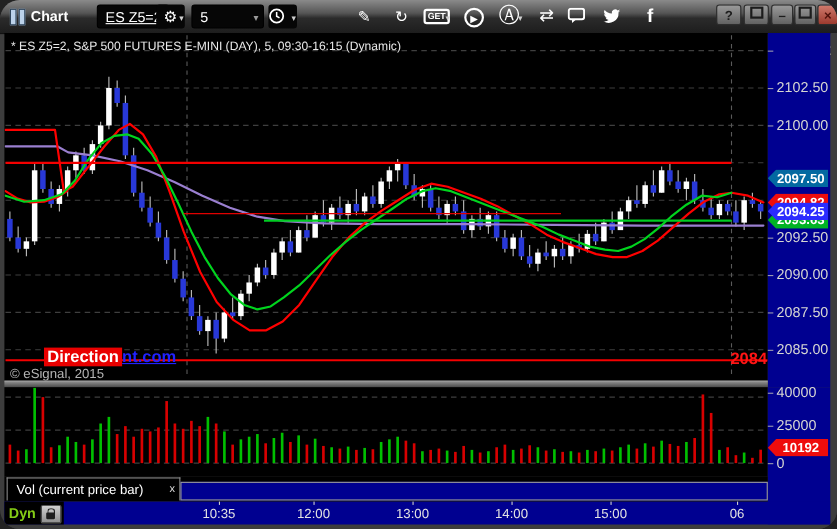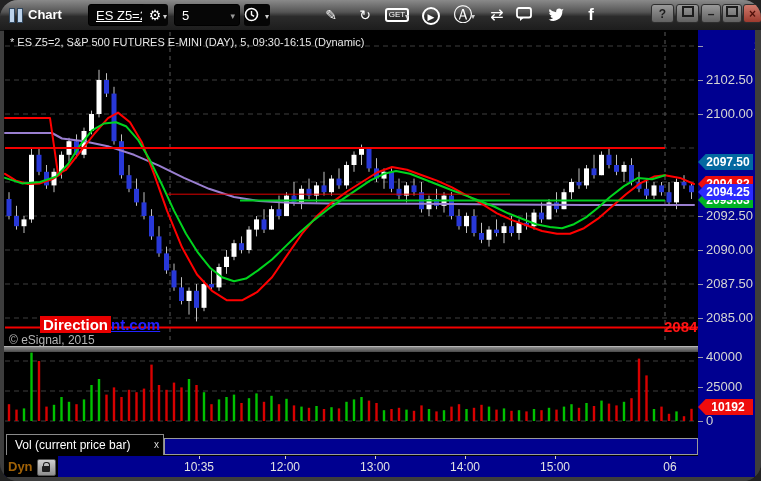--- a/index.html
+++ b/index.html
@@ -14,21 +14,21 @@
   #win-icon i.b2{left:8px;}
   #title-label{position:absolute;left:28px;top:7px;}
   .combo{position:absolute;top:4px;height:22px;background:#060606;border:1px solid #000;border-radius:3px;
          color:#fff;font-size:13px;line-height:22px;padding-left:7px;box-sizing:border-box;cursor:pointer;}
   .combo .caret{position:absolute;right:4px;top:0;color:#9a9a9a;font-size:9px;}
   .tbtn{position:absolute;top:4px;width:26px;height:22px;background:#060606;border-radius:3px;
         color:#fff;text-align:center;font-size:14px;line-height:22px;cursor:pointer;}
   .tbtn .mini{position:absolute;right:1px;bottom:-2px;font-size:8px;color:#cfcfcf;}
   .ghost{background:transparent;}
   .getbox{display:inline-block;border:2px solid #fff;border-radius:3px;color:#fff;
-          font-size:8px;font-weight:normal;line-height:10px;padding:0 2px;vertical-align:3px;}
+          font-size:8px;font-weight:bold;line-height:10px;padding:0 2px;vertical-align:3px;}
   .wbtn{position:absolute;top:4px;height:19px;background:linear-gradient(#9a9a9a,#616161);
         border:1px solid #2e2e2e;border-radius:3px;color:#1c1c1c;font-weight:bold;font-size:12px;
         text-align:center;line-height:18px;cursor:pointer;box-sizing:border-box;}
   .wbtn.close{background:linear-gradient(#d07a6c,#9c3a2e);color:#4f100a;}
   .wbtn .boxglyph{display:inline-block;width:8px;height:7px;border:2px solid #1c1c1c;vertical-align:1px;}
   
   #plot{position:absolute;left:4px;top:30px;width:694px;height:316px;background:#000;overflow:hidden;}
   #chart-header{position:absolute;left:6px;top:6px;color:#e8e8e8;font-size:11px;white-space:nowrap;}
   #watermark{position:absolute;left:4px;top:286px;font-size:15px;font-weight:bold;white-space:nowrap;padding-left:32px;}
   #watermark .hl{background:#e90000;color:#fff;padding:0 3px;}
@@ -49,21 +49,21 @@
   
   #tabrow{position:absolute;left:4px;top:433px;width:694px;height:23px;background:#000;}
   #vol-tab{position:absolute;left:2px;top:1px;width:158px;height:21px;border:1px solid #8a8a8a;
            border-bottom:none;color:#fff;font-size:12px;line-height:20px;padding-left:8px;
            box-sizing:border-box;cursor:pointer;background:#000;}
   #vol-tab .x{position:absolute;right:4px;top:0px;font-size:10px;color:#ddd;cursor:pointer;}
   #bluestrip{position:absolute;left:160px;top:5px;width:534px;height:17px;background:#000090;
              border:1px solid #9a9a9a;box-sizing:border-box;}
   #bottombar{position:absolute;left:4px;top:456px;width:751px;height:21px;background:#000090;}
   #dynbox{position:absolute;left:0;top:0;width:54px;height:21px;background:#000;}
-  #dyn-label{position:absolute;left:4px;top:3px;color:#a16207;font-weight:bold;font-size:13px;}
+  #dyn-label{position:absolute;left:4px;top:3px;color:#84cc16;font-weight:bold;font-size:13px;}
   #lockbtn{position:absolute;left:33px;top:3px;width:17px;height:15px;background:linear-gradient(#cfcfcf,#8f8f8f);
            border:1px solid #555;border-radius:2px;cursor:pointer;}
   #lockbtn .shackle{position:absolute;left:5px;top:2px;width:5px;height:5px;border:1.5px solid #1d1d1d;
                     border-bottom:none;border-radius:3px 3px 0 0;}
   #lockbtn .lockbody{position:absolute;left:3.5px;top:6px;width:8px;height:6px;background:#1d1d1d;border-radius:1px;}
   .tlabel{position:absolute;top:4px;transform:translateX(-50%);color:#e2e2e2;font-size:12px;}
   .ttick{position:absolute;top:0;width:1px;height:3px;background:#cfcfcf;}
   
   #frame-r{position:absolute;left:755px;top:30px;width:6px;height:451px;background:#3d3d3d;}
   #frame-b{position:absolute;left:0;top:477px;width:761px;height:4px;background:#3d3d3d;}

